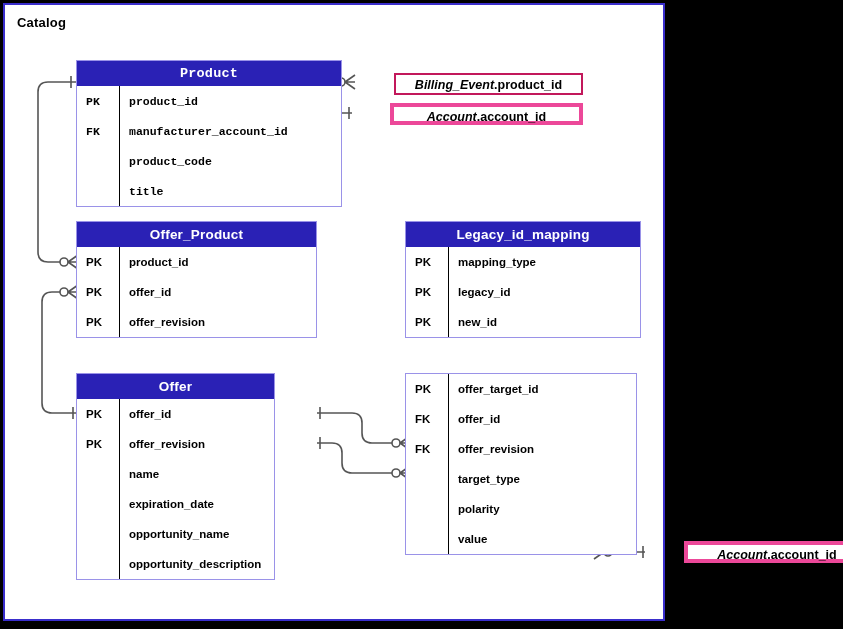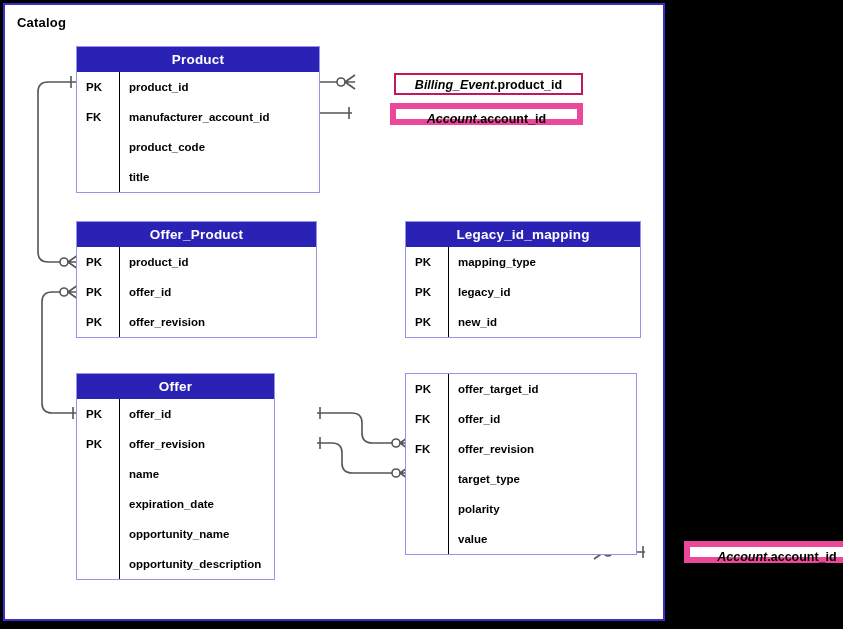--- a/index.html
+++ b/index.html
@@ -97,21 +97,21 @@
   .key-divider {
     position: absolute;
     top: 0;
     bottom: 0;
     left: 42px;
     width: 1px;
     background: #000000;
   }
 
   
-  #entity-product        { left: 76px;  top: 46px;  width: 244px; }
+  #entity-product        { left: 76px;  top: 60px;  width: 266px; font-family: Liberation Mono, monospace; }
   #entity-offer-product  { left: 76px;  top: 221px; width: 241px; }
   #entity-legacy-mapping { left: 405px; top: 221px; width: 236px; }
   #entity-offer          { left: 76px;  top: 373px; width: 199px; }
   #entity-offer-target   { left: 405px; top: 373px; width: 232px; }
 
   
   .ext-ref {
     position: absolute;
     background: #ffffff;
     box-sizing: border-box;
@@ -128,21 +128,21 @@
   }
   .ext-ref .ref-table {
     font-style: italic;
     font-weight: bold;
   }
   .ext-ref .ref-col {
     font-style: normal;
     font-weight: bold;
   }
   .ext-ref.crimson { border: 2px solid #c2185b; }
-  .ext-ref.teal    { border: 6px solid #ec4899; }
+  .ext-ref.teal    { border: 4px solid #ec4899; }
 
   #ext-billing-event  { left: 358px; top: 73px;  width: 189px; }
   #ext-account-top    { left: 354px; top: 103px; width: 193px; }
   #ext-account-bottom { left: 648px; top: 541px; width: 186px; }
 </style>
 </head>
 <body>
 
 <div id="diagram-container">
   <div id="catalog-title">Catalog</div>

